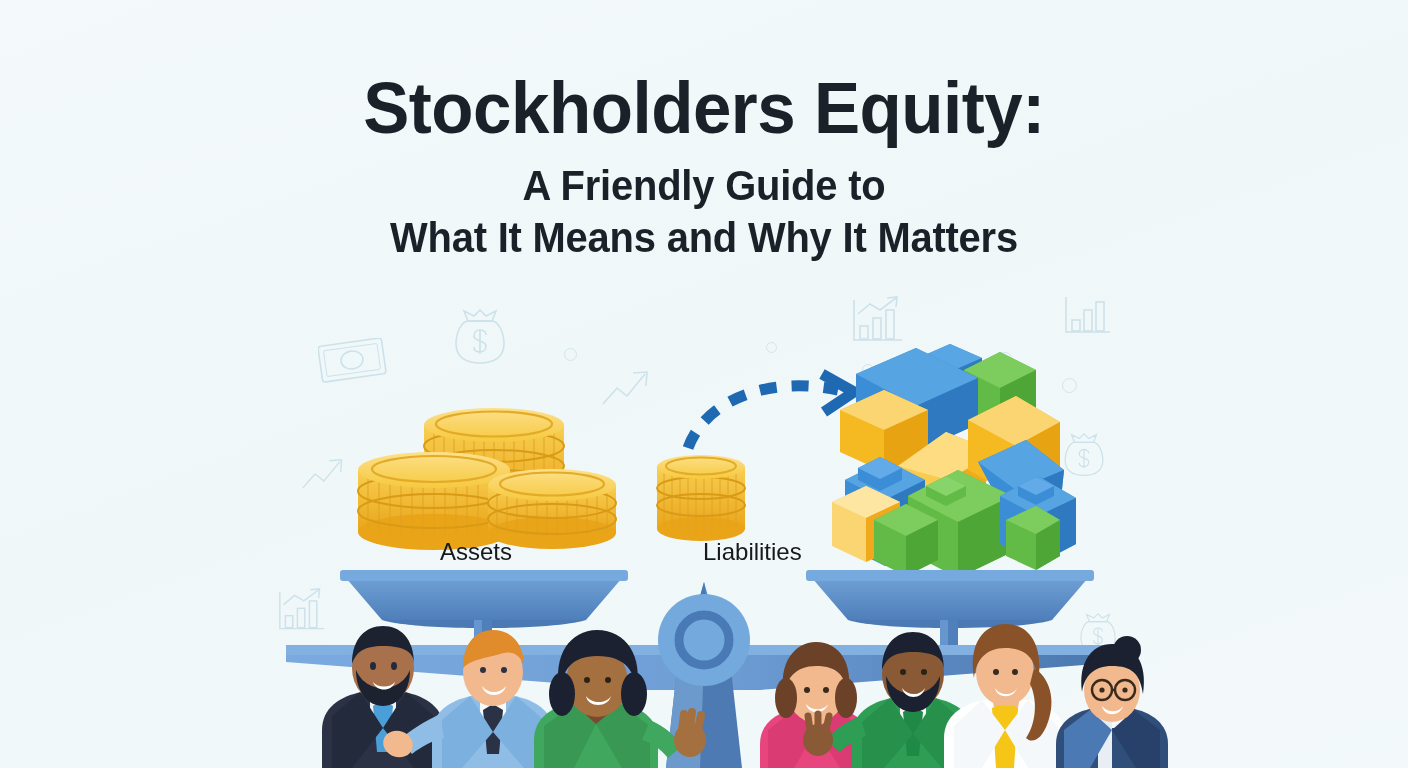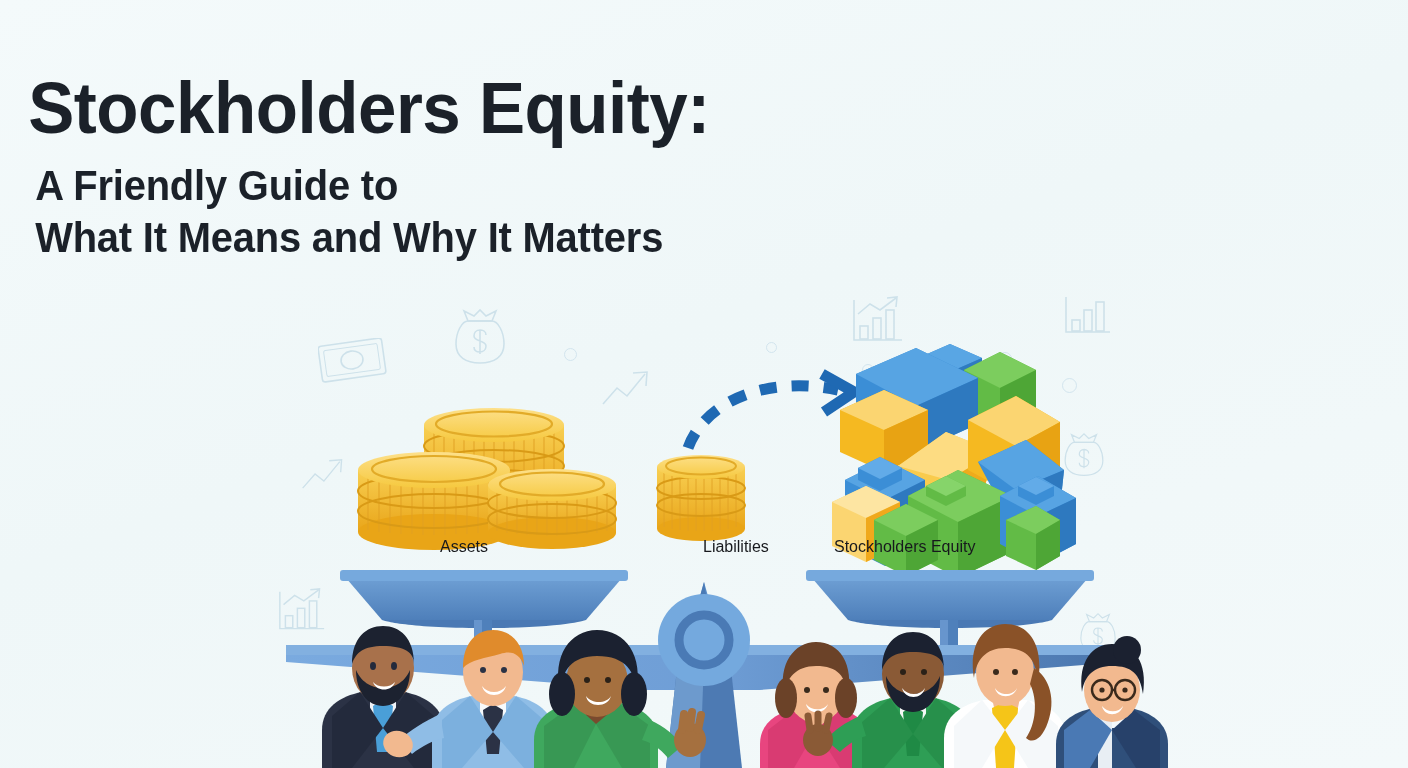--- a/index.html
+++ b/index.html
@@ -6,42 +6,42 @@
   body{
     width:1408px;height:768px;overflow:hidden;
     background:#f1f8f9;
     font-family:"Liberation Sans","DejaVu Sans",sans-serif;
     position:relative;
   }
   #stage{position:absolute;inset:0;width:1408px;height:768px;overflow:hidden;
     background:linear-gradient(160deg,#f4fafb 0%,#eff7f8 45%,#f3f9fa 100%);}
 
   
-  .head-wrap{position:absolute;left:0;top:72px;width:1408px;}
+  .head-wrap{position:absolute;left:0;top:72px;width:1408px;text-align:center;}
   .title{
     font-size:72px;line-height:1.02;font-weight:700;color:#1b2129;
     letter-spacing:-0.5px;transform:scaleX(.96);transform-origin:center;
     margin:0;padding:0;white-space:nowrap;
   }
   .sub{
     font-size:42px;line-height:1.17;font-weight:700;color:#1b2129;
     letter-spacing:-0.2px;transform:scaleX(.95);transform-origin:center;
     margin:16px 0 0 0;white-space:nowrap;
   }
   .sub2{margin-top:2px;}
 
   
   .wm{position:absolute;stroke:#c8dee8;fill:none;stroke-width:1.6;opacity:.85;}
   .wm-circ{position:absolute;border:1.6px solid #cfe2ec;border-radius:50%;opacity:.9;}
 
   
   #illo{position:absolute;left:0;top:0;width:1408px;height:768px;}
 
   
-  .lbl{position:absolute;font-size:16px;color:#17191d;white-space:nowrap;
+  .lbl{position:absolute;font-size:24px;color:#17191d;white-space:nowrap;
        font-family:"Liberation Sans","DejaVu Sans",sans-serif;letter-spacing:0px;}
 </style>
 </head>
 <body>
 
 <div id="stage">
 
   <svg class="wm" style="left:318px;top:338px;" width="70" height="46" viewBox="0 0 70 46">
     <rect x="2" y="4" width="64" height="36" rx="3" transform="rotate(-8 34 22)"></rect>
     <ellipse cx="34" cy="22" rx="11" ry="9" transform="rotate(-8 34 22)"></ellipse>
@@ -449,15 +449,14 @@
         <path d="M1112 690 L1115 690" stroke="#3a2a1c" stroke-width="2.4"></path>
         <circle cx="1102" cy="690" r="2.6" fill="#3a2a1c"></circle>
         <circle cx="1125" cy="690" r="2.6" fill="#3a2a1c"></circle>
         <path d="M1102 706 C1107 713 1119 713 1123 706 C1120 717 1104 717 1102 706 Z" fill="#ffffff"></path>
       </g>
     </g>
   </svg>
 
   <div class="lbl" style="left:440px;top:538px;">Assets</div>
   <div class="lbl" style="left:655px;top:538px;margin-left:48px;">Liabilities</div>
-  <div class="lbl" style="left:834px;top:538px;">Stockholders Equity</div>
 
 </div>
 
 </body></html>

